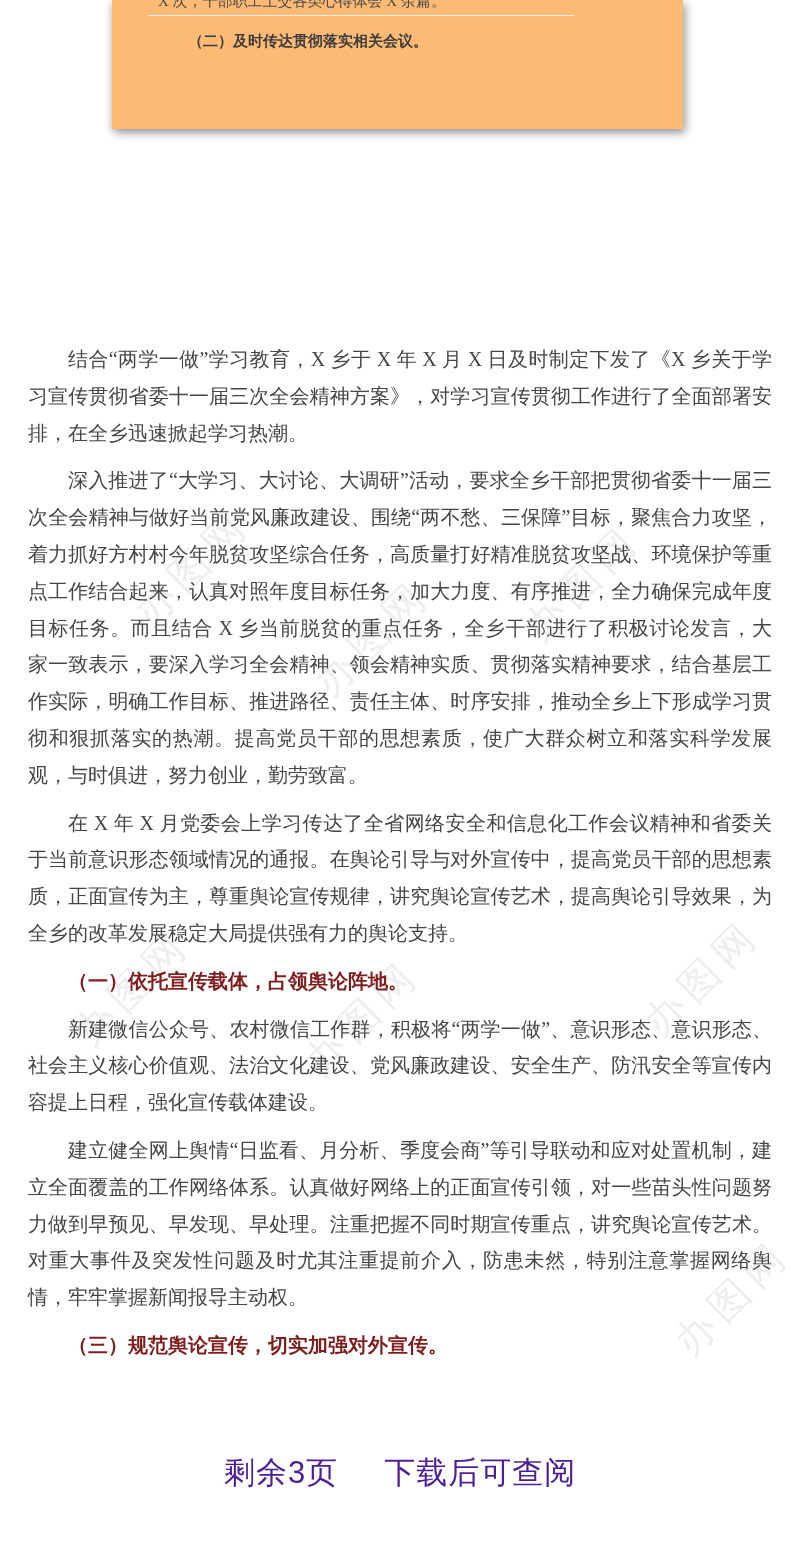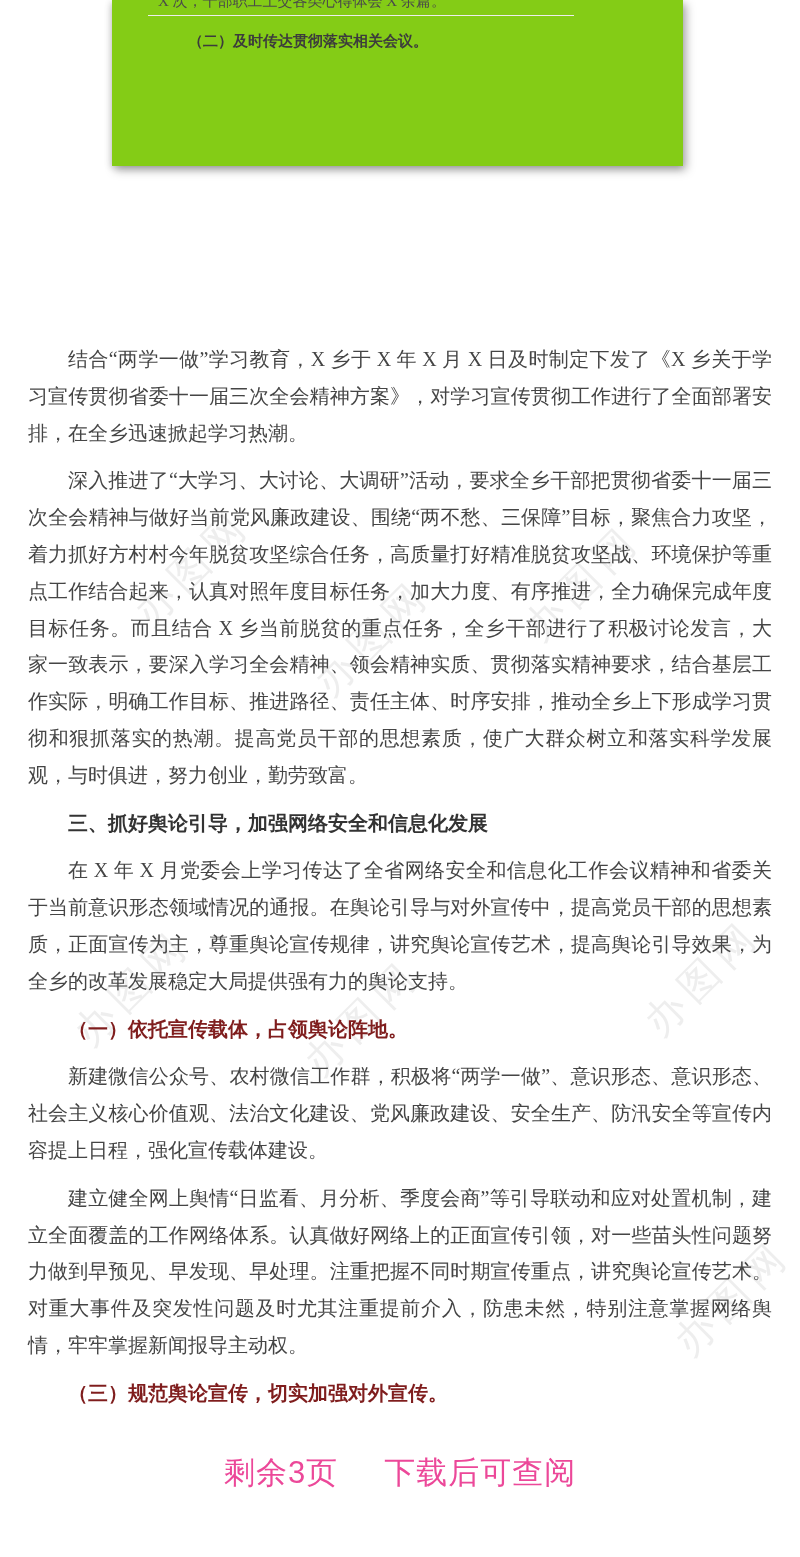--- a/index.html
+++ b/index.html
@@ -7,22 +7,22 @@
     width: 800px; height: 1557px;
     background: #ffffff;
     overflow: hidden;
     position: relative;
     font-family: "Liberation Serif", "DejaVu Serif", serif;
   }
   
   .prev-sheet {
     position: absolute;
     left: 112px; top: 0;
-    width: 571px; height: 166px;
-    background: #84cc16;
+    width: 571px; height: 129px;
+    background: #fdba74;
     box-shadow: 3px 4px 9px rgba(0,0,0,0.35), -2px 2px 6px rgba(0,0,0,0.12);
     overflow: hidden;
     z-index: 2;
   }
   .prev-line-1 {
     position: absolute;
     left: 46px; top: -10px;
     font-size: 15px; line-height: 22px;
     color: #4a4a4a;
     white-space: nowrap;
@@ -79,21 +79,21 @@
   }
   
   .footer {
     position: absolute;
     left: 0; top: 1452px;
     width: 800px;
     text-align: center;
     z-index: 3;
     font-family: "Liberation Sans", "DejaVu Sans", sans-serif;
     font-size: 31px;
-    color: #ec4899;
+    color: #4c1d95;
     letter-spacing: 1px;
   }
   .footer .remaining { margin-right: 46px; }
 </style>
 </head>
 <body>
 
 <div class="prev-sheet">
   <div class="prev-line-1">X 次，干部职工上交各类心得体会 X 余篇。</div>
   <div class="prev-divider"></div>
@@ -104,21 +104,20 @@
 <div class="wm" style="left:510px; top:555px;">办图网</div>
 <div class="wm" style="left:300px; top:610px;">办图网</div>
 <div class="wm" style="left:60px;  top:960px;">办图网</div>
 <div class="wm" style="left:290px; top:990px;">办图网</div>
 <div class="wm" style="left:630px; top:950px;">办图网</div>
 <div class="wm" style="left:660px; top:1270px;">办图网</div>
 
 <div class="doc" id="doc-blocks">
     <p class="">结合“两学一做”学习教育，X 乡于 X 年 X 月 X 日及时制定下发了《X 乡关于学习宣传贯彻省委十一届三次全会精神方案》，对学习宣传贯彻工作进行了全面部署安排，在全乡迅速掀起学习热潮。</p>
     <p class="">深入推进了“大学习、大讨论、大调研”活动，要求全乡干部把贯彻省委十一届三次全会精神与做好当前党风廉政建设、围绕“两不愁、三保障”目标，聚焦合力攻坚，着力抓好方村村今年脱贫攻坚综合任务，高质量打好精准脱贫攻坚战、环境保护等重点工作结合起来，认真对照年度目标任务，加大力度、有序推进，全力确保完成年度目标任务。而且结合 X 乡当前脱贫的重点任务，全乡干部进行了积极讨论发言，大家一致表示，要深入学习全会精神、领会精神实质、贯彻落实精神要求，结合基层工作实际，明确工作目标、推进路径、责任主体、时序安排，推动全乡上下形成学习贯彻和狠抓落实的热潮。提高党员干部的思想素质，使广大群众树立和落实科学发展观，与时俱进，努力创业，勤劳致富。</p>
-    <p class="h">三、抓好舆论引导，加强网络安全和信息化发展</p>
     <p class="">在 X 年 X 月党委会上学习传达了全省网络安全和信息化工作会议精神和省委关于当前意识形态领域情况的通报。在舆论引导与对外宣传中，提高党员干部的思想素质，正面宣传为主，尊重舆论宣传规律，讲究舆论宣传艺术，提高舆论引导效果，为全乡的改革发展稳定大局提供强有力的舆论支持。</p>
     <p class="sub">（一）依托宣传载体，占领舆论阵地。</p>
     <p class="">新建微信公众号、农村微信工作群，积极将“两学一做”、意识形态、意识形态、社会主义核心价值观、法治文化建设、党风廉政建设、安全生产、防汛安全等宣传内容提上日程，强化宣传载体建设。</p>
     <p class="">建立健全网上舆情“日监看、月分析、季度会商”等引导联动和应对处置机制，建立全面覆盖的工作网络体系。认真做好网络上的正面宣传引领，对一些苗头性问题努力做到早预见、早发现、早处理。注重把握不同时期宣传重点，讲究舆论宣传艺术。对重大事件及突发性问题及时尤其注重提前介入，防患未然，特别注意掌握网络舆情，牢牢掌握新闻报导主动权。</p>
     <p class="sub">（三）规范舆论宣传，切实加强对外宣传。</p>
   </div>
 
 <div class="footer">
   <span class="remaining">剩余3页</span><span>下载后可查阅</span>
 </div>

